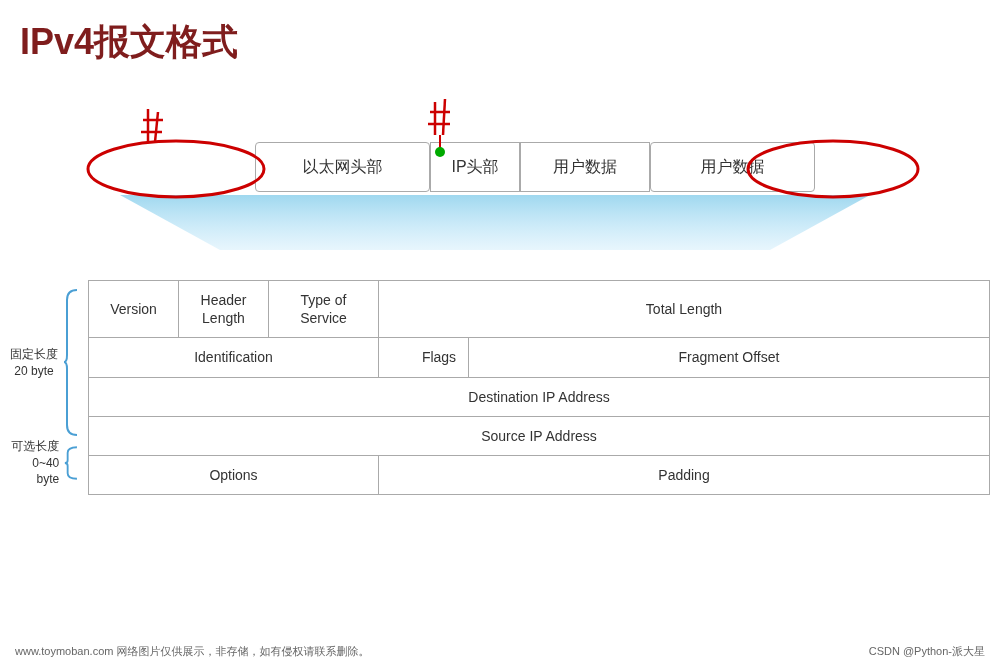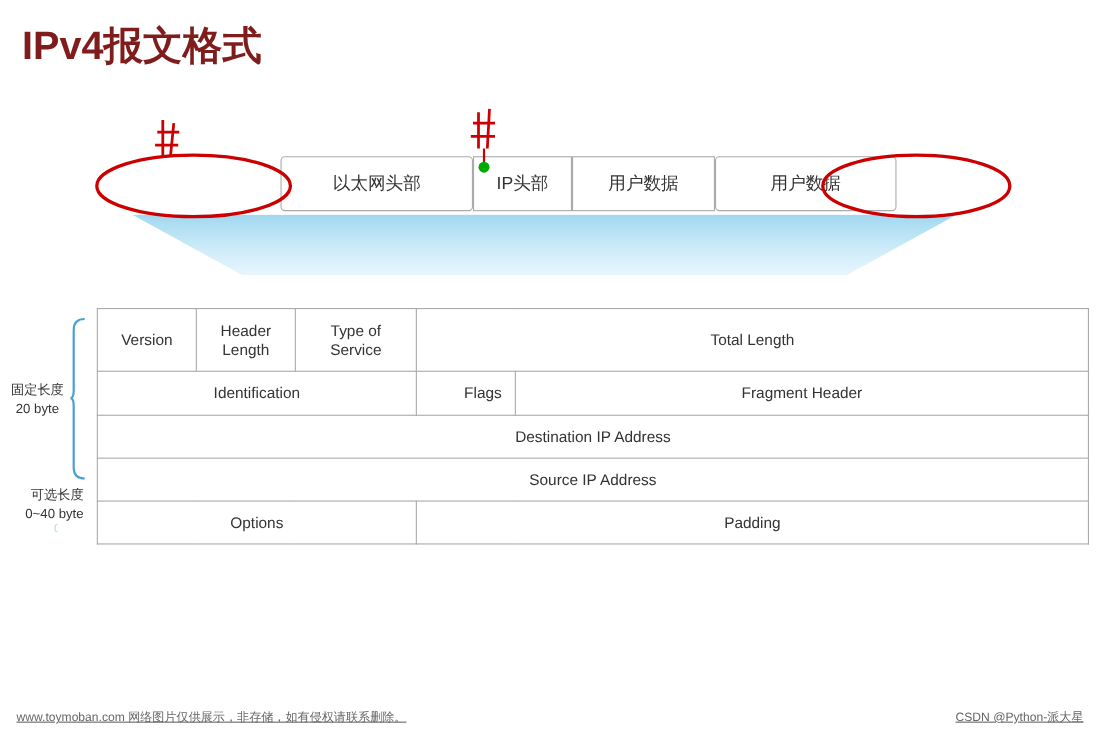--- a/index.html
+++ b/index.html
@@ -115,21 +115,20 @@
       position: absolute;
       bottom: 8px;
       left: 0;
       right: 0;
       display: flex;
       justify-content: space-between;
       align-items: center;
       padding: 0 15px;
       font-size: 11px;
       color: #666;
-      text-decoration: underline;
     }
   </style>
 </head>
 <body>
 
 <div class="page-title">IPv4报文格式</div>
 
 <div class="diagram-area">
 
   <div class="frame-container">
@@ -178,21 +177,21 @@
   <div style="display:flex; flex-direction:column; margin-right:8px; align-items:flex-end; width:70px; padding-top:5px;">
     <div style="display:flex; align-items:center; height:155px;">
       <div style="text-align:center; margin-right:4px;">
         <div style="font-size:12px; line-height:1.4; color:#333;">固定长度<br>20 byte</div>
       </div>
 
       <svg width="18" height="155" viewBox="0 0 18 155">
         <path d="M15,5 Q5,5 5,15 L5,70 Q5,77 2,77 Q5,77 5,84 L5,140 Q5,150 15,150" fill="none" stroke="#4a9fd4" stroke-width="2"></path>
       </svg>
     </div>
-    <div style="display:flex; align-items:center; height:42px; margin-top:2px;flex-direction:column;">
+    <div style="display:flex; align-items:center; height:42px; margin-top:2px;">
       <div style="text-align:right; margin-right:4px;">
         <div style="font-size:12px; line-height:1.4; color:#333;">可选长度<br>0~40 byte</div>
       </div>
 
       <svg width="18" height="42" viewBox="0 0 18 42">
         <path d="M15,4 Q5,4 5,10 L5,18 Q5,21 2,21 Q5,21 5,24 L5,32 Q5,38 15,38" fill="none" stroke="#4a9fd4" stroke-width="2"></path>
       </svg>
     </div>
   </div>
 
@@ -200,21 +199,21 @@
     <tbody>
       <tr>
         <td style="width:90px;">Version</td>
         <td style="width:90px;">Header<br>Length</td>
         <td style="width:110px;">Type of<br>Service</td>
         <td colspan="2" style="width:580px;margin-left:24px;">Total Length</td>
       </tr>
       <tr>
         <td colspan="3">Identification</td>
         <td style="width:90px;padding-left:36px;">Flags</td>
-        <td>Fragment Header</td>
+        <td>Fragment Offset</td>
       </tr>
       <tr>
         <td colspan="5">Destination IP Address</td>
       </tr>
       <tr>
         <td colspan="5">Source IP Address</td>
       </tr>
       <tr>
         <td colspan="3">Options</td>
         <td colspan="2">Padding</td>

